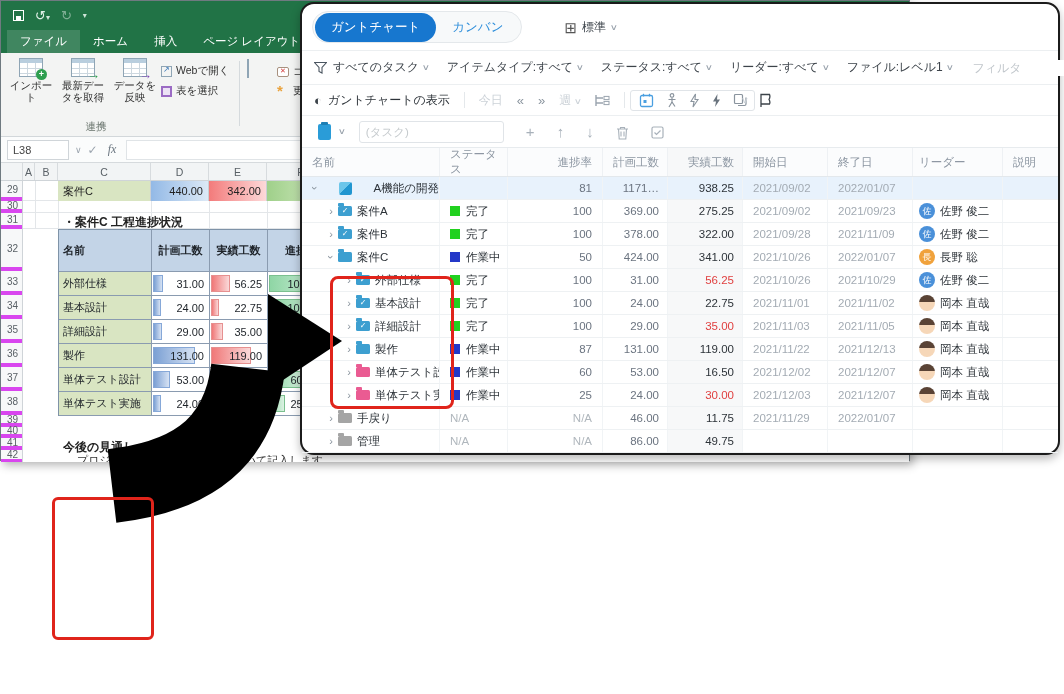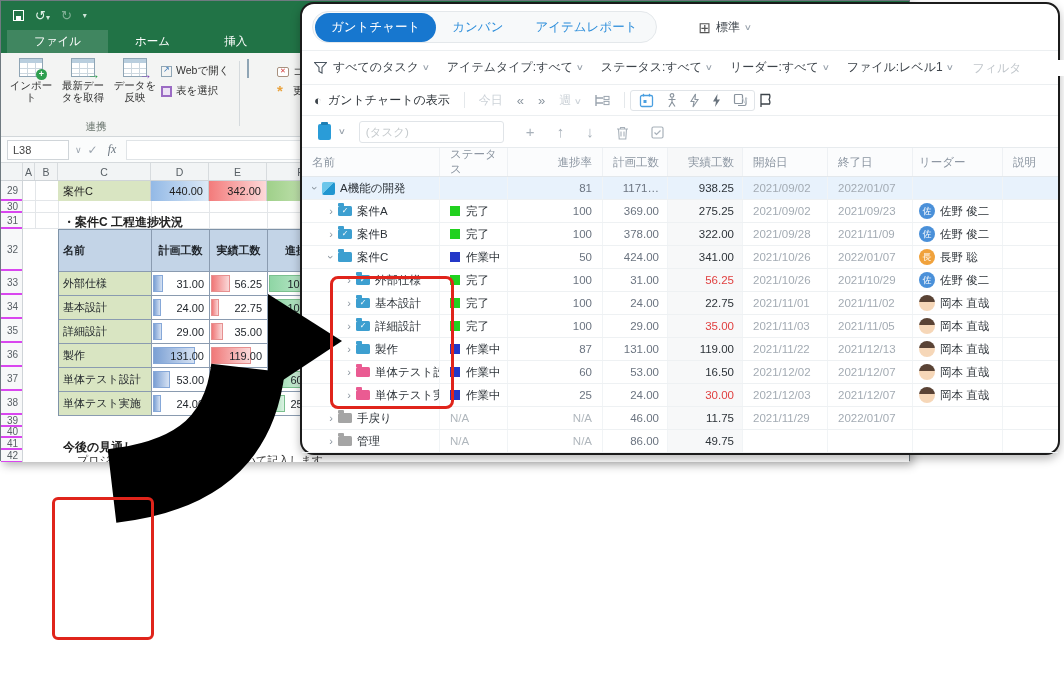--- a/index.html
+++ b/index.html
@@ -10,21 +10,21 @@
   
   #excel{position:absolute;left:0;top:230;width:910px;height:461px;background:#fff;
          border:1px solid #6f7a80;box-shadow:3px 4px 9px rgba(0,0,0,.3);z-index:1;}
   .xl-titlebar{height:28px;background:#217346;display:flex;align-items:center;padding-left:12px;gap:11px;}
   .qa-save{width:11px;height:11px;border:1.5px solid #fff;position:relative;}
   .qa-save::after{content:"";position:absolute;left:2px;right:2px;bottom:0;height:4px;background:#fff;}
   .qa-undo{color:#dff0e6;font-size:13px;line-height:1;}
   .qa-redo{color:#7fae94;font-size:13px;line-height:1;}
   .qa-caret{color:#cfe5d8;font-size:8px;}
   .xl-tabs{height:24px;background:#217346;display:flex;align-items:flex-end;padding-left:6px;}
-  .xl-tab{color:#fff;font-size:11.5px;padding:4px 27px;}
+  .xl-tab{color:#fff;font-size:11.5px;padding:4px 13px;}
   .xl-tab.file{background:rgba(255,255,255,.14);}
   .xl-ribbon{height:84px;background:#f3f4f3;border-bottom:1px solid #d2d7da;position:relative;}
   .rb-big{position:absolute;top:5px;width:52px;display:flex;flex-direction:column;align-items:center;}
   .rb-big .lbl{font-size:10.5px;color:#333;text-align:center;line-height:1.15;margin-top:2px;}
   .tbl-ic{width:24px;height:19px;background:#fff;border:1px solid #8fa5b5;position:relative;
           background-image:linear-gradient(#b9cede 0,#b9cede 4px,transparent 4px),
             linear-gradient(90deg,transparent 0 7px,#ccd7df 7px 8px,transparent 8px 15px,#ccd7df 15px 16px,transparent 16px),
             linear-gradient(transparent 0 9px,#ccd7df 9px 10px,transparent 10px 14px,#ccd7df 14px 15px,transparent 15px);}
   .badge-plus{position:absolute;right:-5px;bottom:-4px;width:11px;height:11px;border-radius:50%;
               background:#2e9e4f;color:#fff;font-size:9px;font-weight:bold;line-height:11px;text-align:center;}
@@ -48,21 +48,21 @@
   .namebox{width:62px;height:20px;margin-left:6px;background:#fff;border:1px solid #d0d5d9;
            font-size:11px;color:#444;display:flex;align-items:center;padding-left:5px;}
   .nb-caret,.fcheck{color:#9aa3ad;font-size:9px;margin-left:6px;}
   .fcheck{font-size:12px;}
   .ffx{font-style:italic;font-size:12px;color:#6b7680;margin-left:10px;font-family:"Liberation Serif","DejaVu Serif",serif;}
   .ffield{flex:1;height:20px;background:#fff;border:1px solid #e0e4e7;margin:0 8px 0 10px;}
   .xl-colhead{height:18px;display:flex;background:#f2f4f5;border-bottom:1px solid #cfd4d8;}
   .ch-cell{border-right:1px solid #d7dbde;font-size:10.5px;color:#596066;display:flex;align-items:center;justify-content:center;}
   .xl-sheet{position:relative;height:281px;background:#fff;overflow:hidden;}
   #gutter{position:absolute;left:0;top:0;width:22px;height:100%;background:#f7f8f9;border-right:1px solid #cfd4d8;}
-  .gut-cell{border-bottom:2px solid #d946ef;font-size:10px;color:#596066;display:flex;align-items:center;justify-content:flex-end;padding-right:4px;}
+  .gut-cell{border-bottom:4px solid #d946ef;font-size:10px;color:#596066;display:flex;align-items:center;justify-content:flex-end;padding-right:4px;}
   .gridline-h{position:absolute;left:22px;right:0;border-bottom:1px solid #e3e6e9;}
   .gridline-v{position:absolute;top:0;height:48px;width:1px;background:#e3e6e9;}
   .r29cell{position:absolute;top:0;height:20px;display:flex;align-items:center;font-size:11px;color:#222;}
   #xl-title{position:absolute;left:62px;top:33px;font-size:12px;font-weight:bold;color:#222;white-space:nowrap;}
   #xl-table{position:absolute;left:57px;top:48px;border-left:1px solid #7f93a8;border-top:1px solid #7f93a8;}
   .xrow{display:flex;}
   .xcell{border-right:1px solid #8a9bb0;border-bottom:1px solid #8a9bb0;position:relative;display:flex;
          align-items:center;justify-content:center;font-size:11px;color:#1d2228;background:#fff;overflow:hidden;}
   .xhead .xcell{background:#c3d4e7;font-weight:bold;font-size:11px;}
   .xc0{width:93px;}.xc1{width:58px;}.xc2{width:58px;}.xc3{width:68px;}.xc4{width:90px;}
@@ -451,21 +451,20 @@
     <div id="xl-footer-title">今後の見通し</div>
     <div id="xl-footer-note">プロジェクトの今後の見通しについて記入します。</div>
   </div>
 </div>
 
 <div id="panel">
   <div class="gp-top">
     <div id="gp-tabs">
         <div class="pill active">ガントチャート</div>
         <div class="pill">カンバン</div>
-        <div class="pill">アイテムレポート</div>
       </div>
     <div class="gp-view">
       <span class="grid-glyph">⊞</span>
       <span>標準</span>
       <span class="caret">∨</span>
     </div>
   </div>
   <div class="gp-filters">
     <svg width="13" height="12" viewBox="0 0 13 12" style="margin-right:6px;flex:none;">
       <path d="M0.5 0.5 H12.5 L8 5.5 V11 L5 9.5 V5.5 Z" fill="none" stroke="#4a5560" stroke-width="1.1"></path>
@@ -561,21 +560,21 @@
       <div class="gh gc2">進捗率</div>
       <div class="gh gc3">計画工数</div>
       <div class="gh gc4">実績工数</div>
       <div class="gh gc5">開始日</div>
       <div class="gh gc6">終了日</div>
       <div class="gh gc7">リーダー</div>
       <div class="gh gc8">説明</div>
     </div>
   <div id="gt-body">
       <div class="gt-row sel">
-        <div class="gc gc0" style="padding-left: 8px;">
+        <div class="gc gc0" style="padding-left: 8px; justify-content: space-between;">
           <span class="chev open">›</span>
           <span class="ic-cube"></span>
           <span class="gname">A機能の開発</span>
         </div>
         <div class="gc gc1"></div>
         <div class="gc gc2">
           <span class="num">81</span>
         </div>
         <div class="gc gc3">
           <span class="num">1171…</span>

